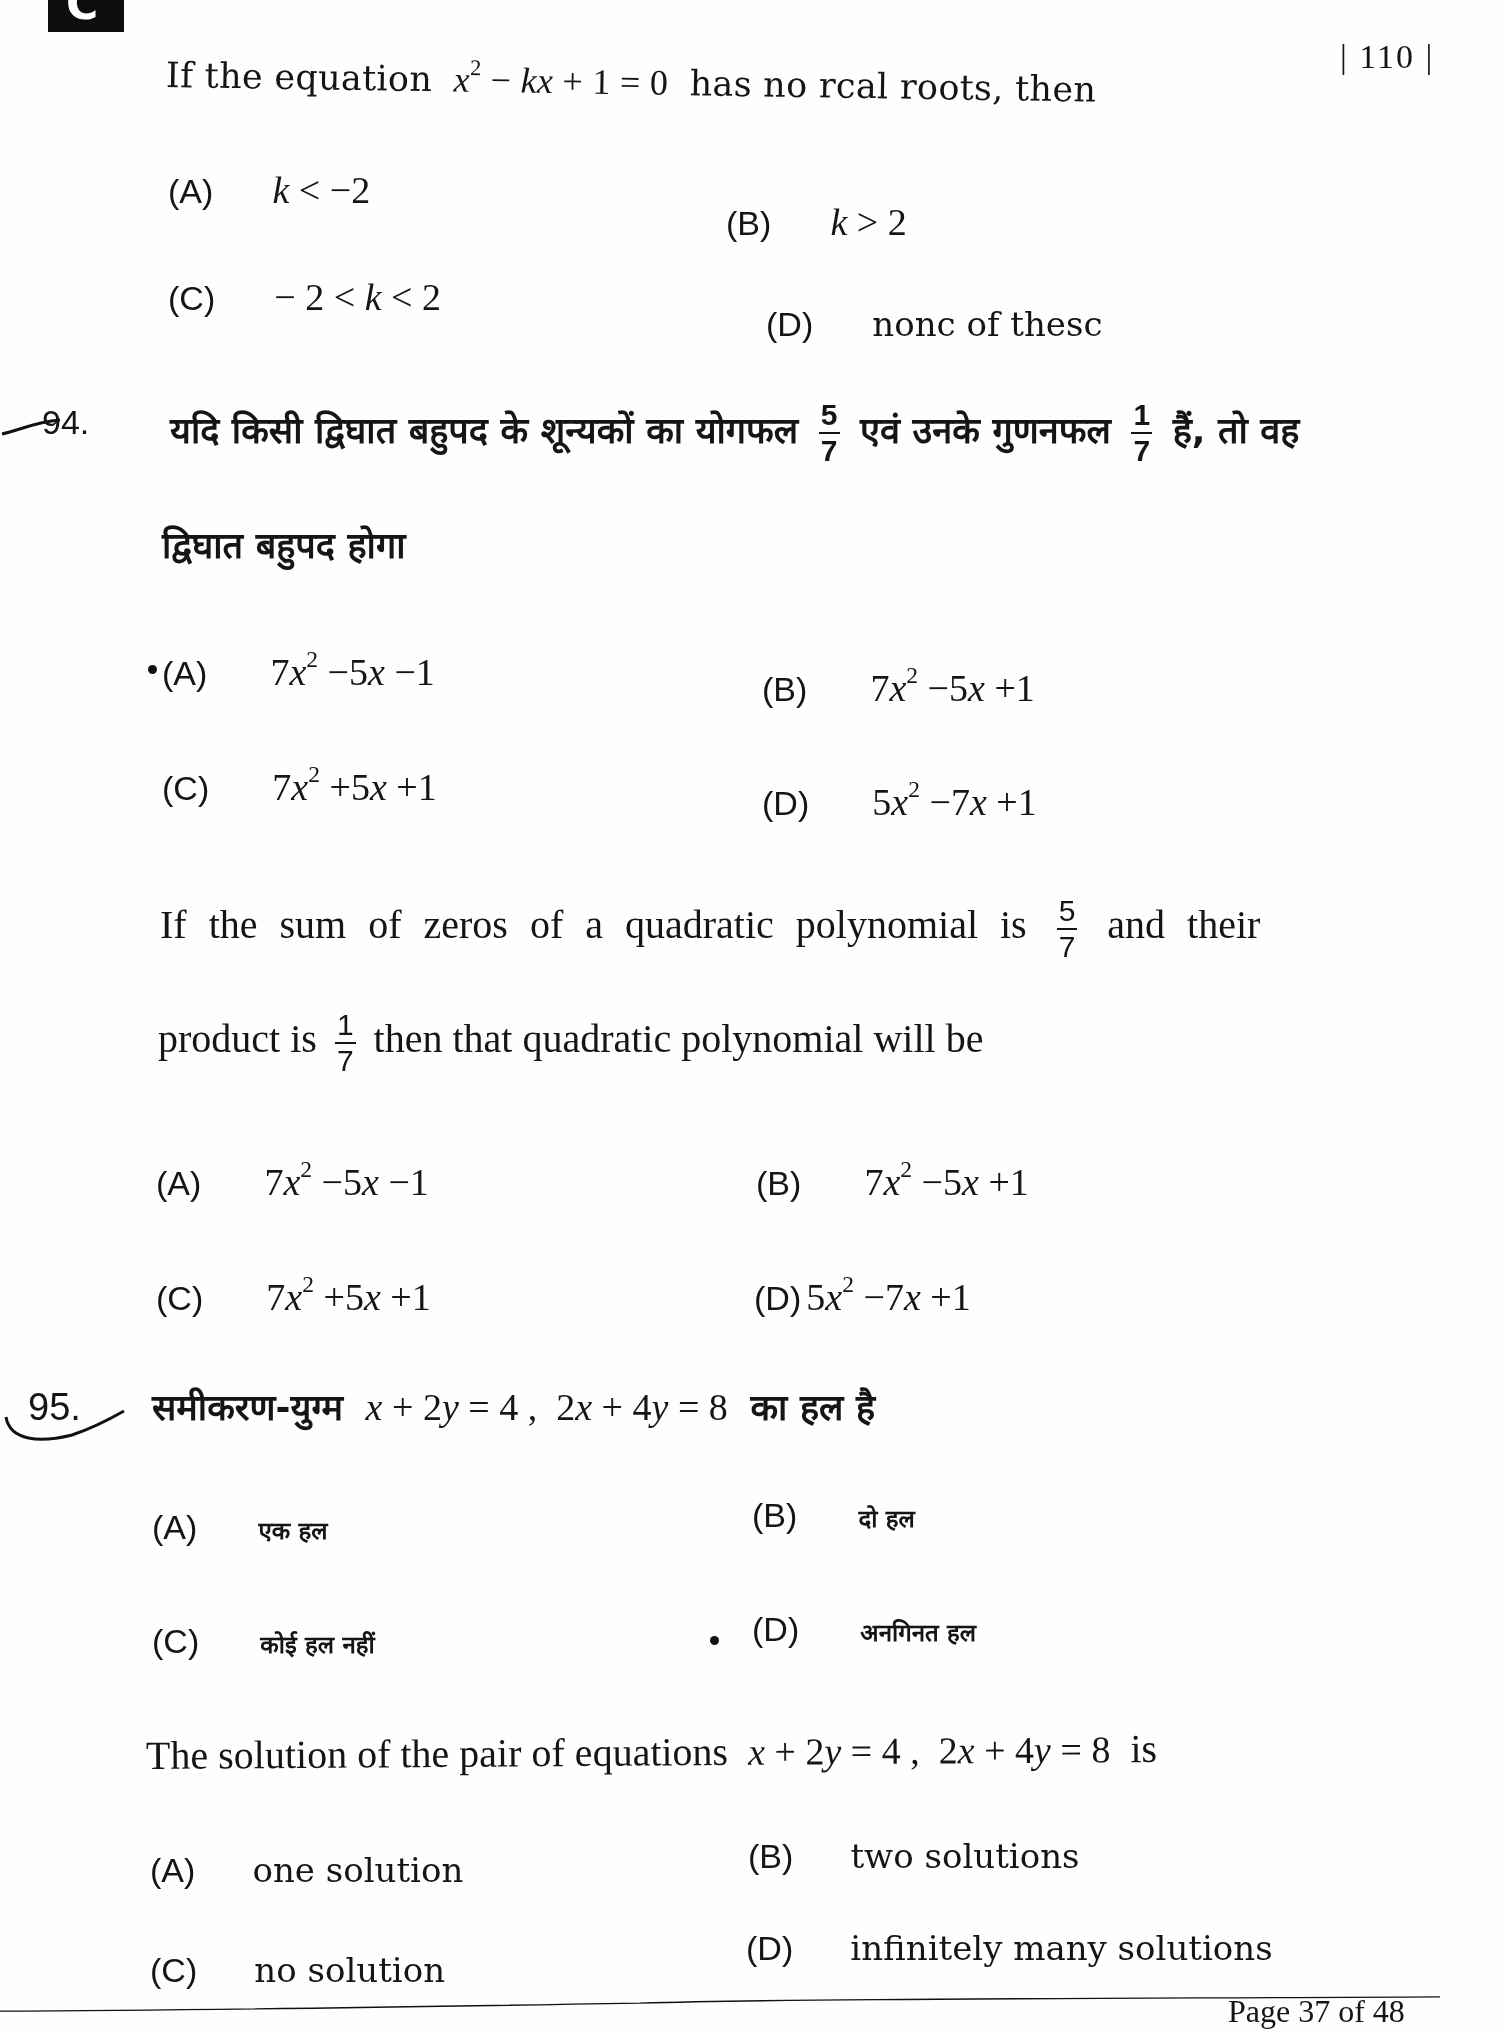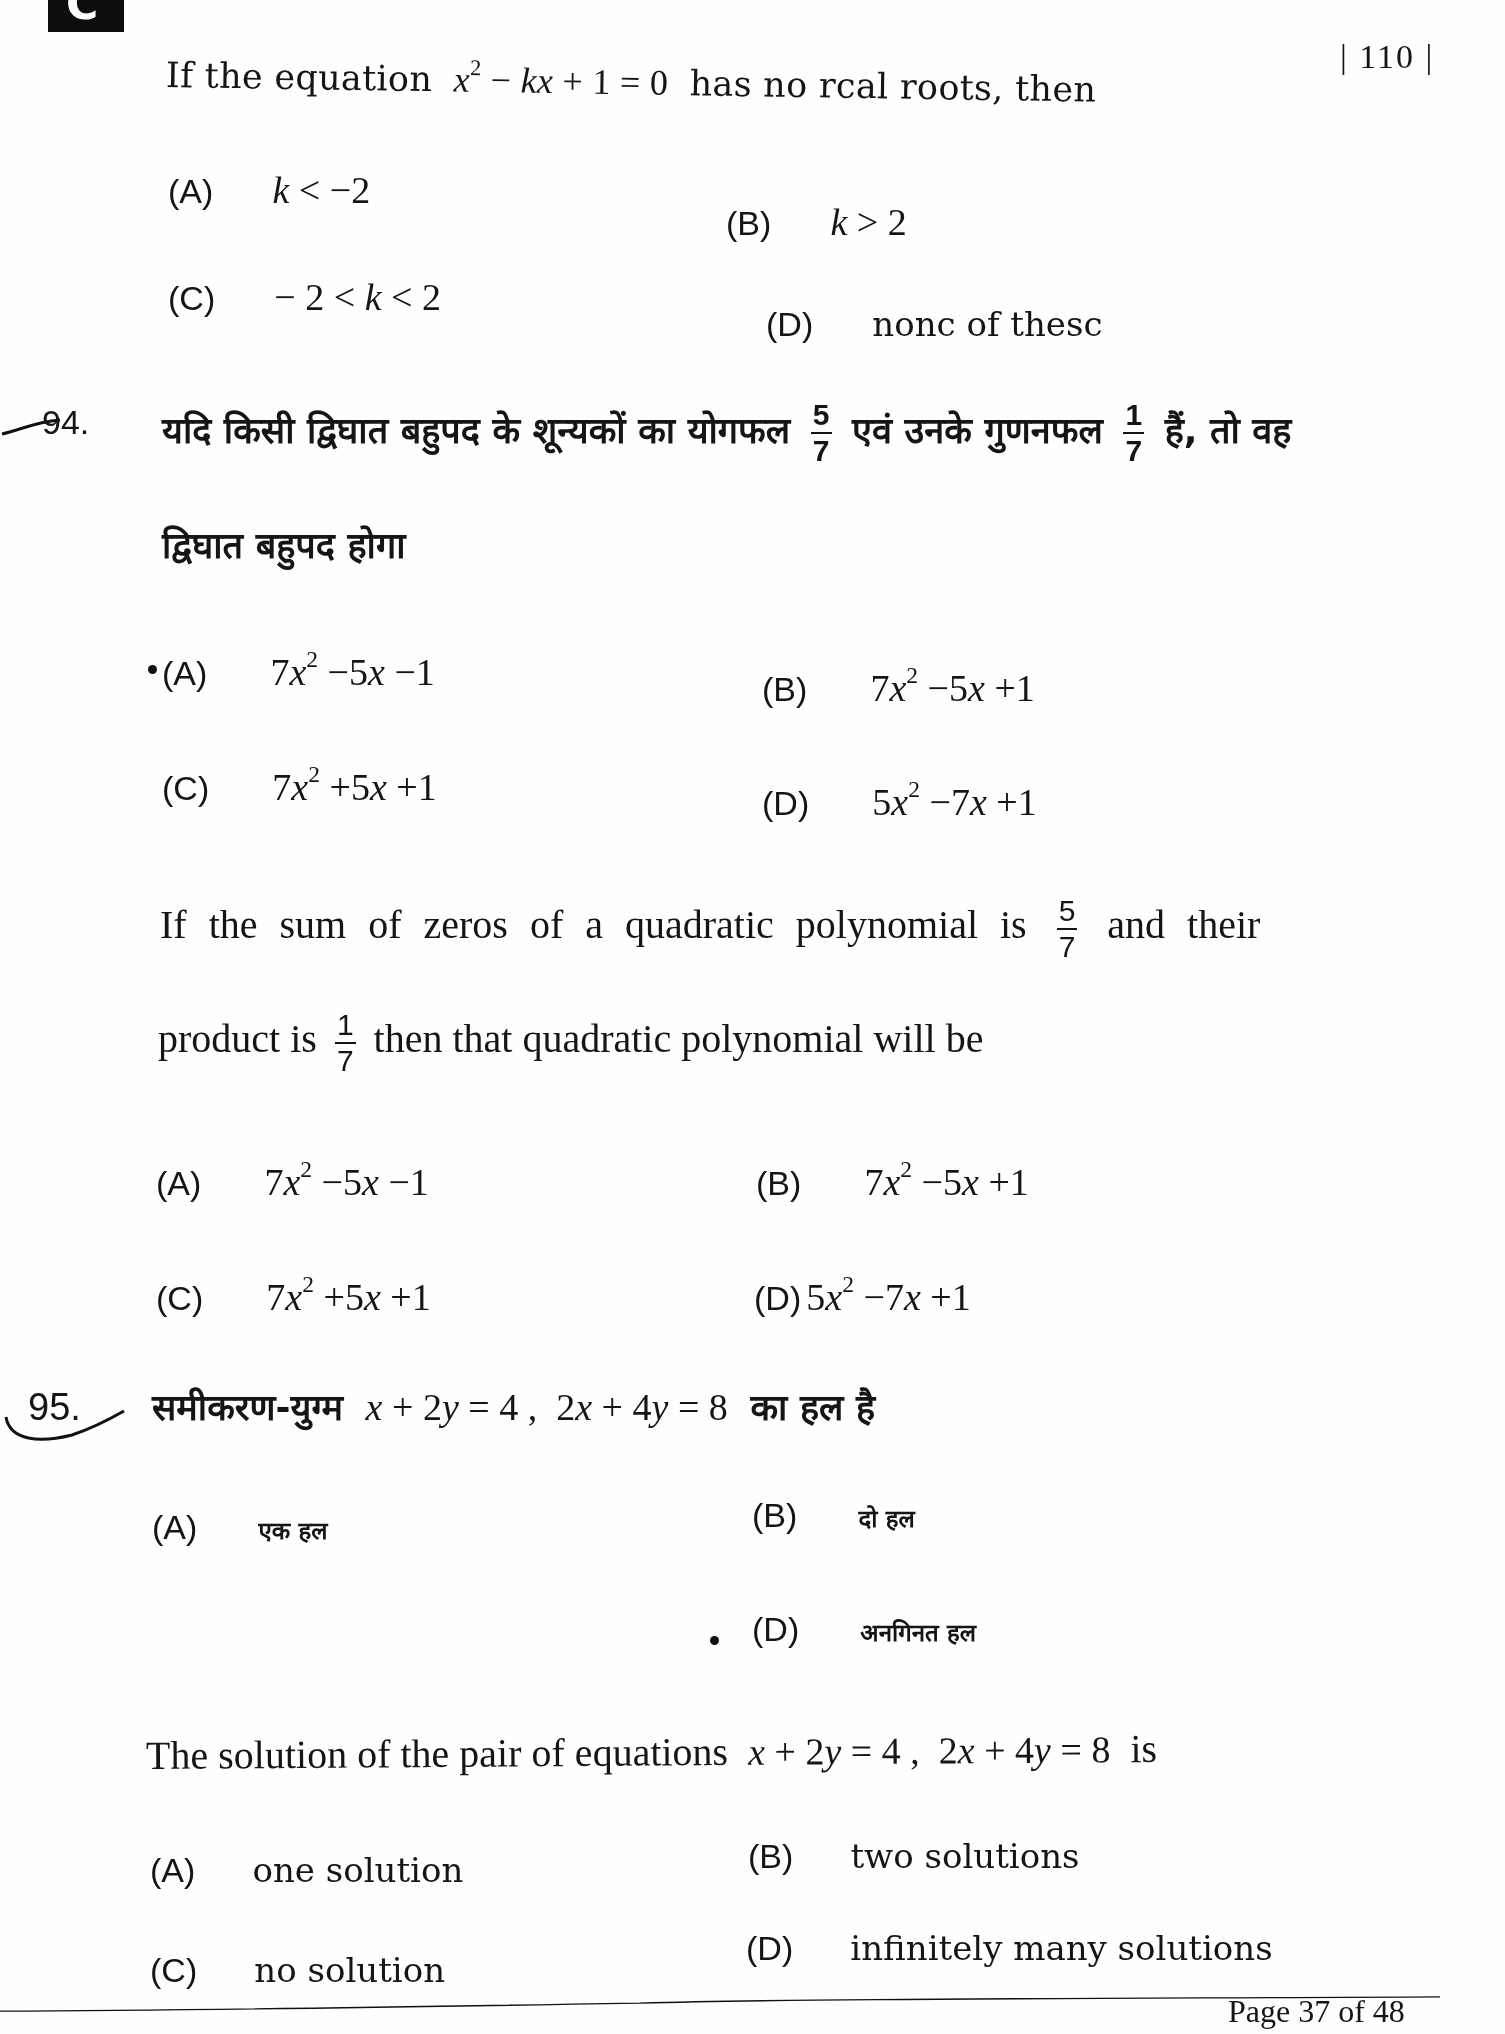--- a/index.html
+++ b/index.html
@@ -145,21 +145,21 @@
   </div>
   <div class="abs" style="left:766px; top:304px;">
     <span class="opt-label">(D)</span>
     <span class="opt-val-en" style="margin-left:54px;">nonc of thesc</span>
   </div>
 
   <svg class="abs" style="left:0; top:400px;" width="120" height="40">
     <path d="M2 34 C 20 30, 35 22, 60 20" stroke="#111" stroke-width="3" fill="none"></path>
   </svg>
   <div class="abs qnum" style="left:42px; top:403px;">94.</div>
-  <div class="abs q-hi" style="left:162px; top:400px;">
+  <div class="abs q-hi" style="left:170px; top:400px;">
     <span>यदि किसी द्विघात बहुपद के शून्यकों का योगफल</span>
     <span class="frac">
       <span class="num">5</span>
       <span class="den">7</span>
     </span>
     <span>एवं उनके गुणनफल</span>
     <span class="frac">
       <span class="num">1</span>
       <span class="den">7</span>
     </span>
@@ -230,20 +230,24 @@
   </div>
 
   <div class="abs" style="left:152px; top:1508px;">
     <span class="opt-label">(A)</span>
     <span class="opt-val-hi" style="margin-left:56px;">एक हल</span>
   </div>
   <div class="abs" style="left:752px; top:1496px;">
     <span class="opt-label">(B)</span>
     <span class="opt-val-hi" style="margin-left:56px;">दो हल</span>
   </div>
+  <div class="abs" style="left:152px; top:1622px;">
+    <span class="opt-label">(C)</span>
+    <span class="opt-val-hi" style="margin-left:56px;">कोई हल नहीं</span>
+  </div>
   <span class="mark-dot" style="left:710px; top:1636px;"></span>
   <div class="abs" style="left:752px; top:1610px;">
     <span class="opt-label">(D)</span>
     <span class="opt-val-hi" style="margin-left:56px;">अनगिनत हल</span>
   </div>
 
   <div class="abs q-en-cond" style="left:146px; top:1732px; transform:rotate(-0.4deg); transform-origin:left center;">
     <span>The solution of the pair of equations</span>
     <span class="math" style="font-size:38px; margin:0 10px;"><i>x</i> + 2<i>y</i> = 4 ,&nbsp; 2<i>x</i> + 4<i>y</i> = 8</span>
     <span>is</span>

